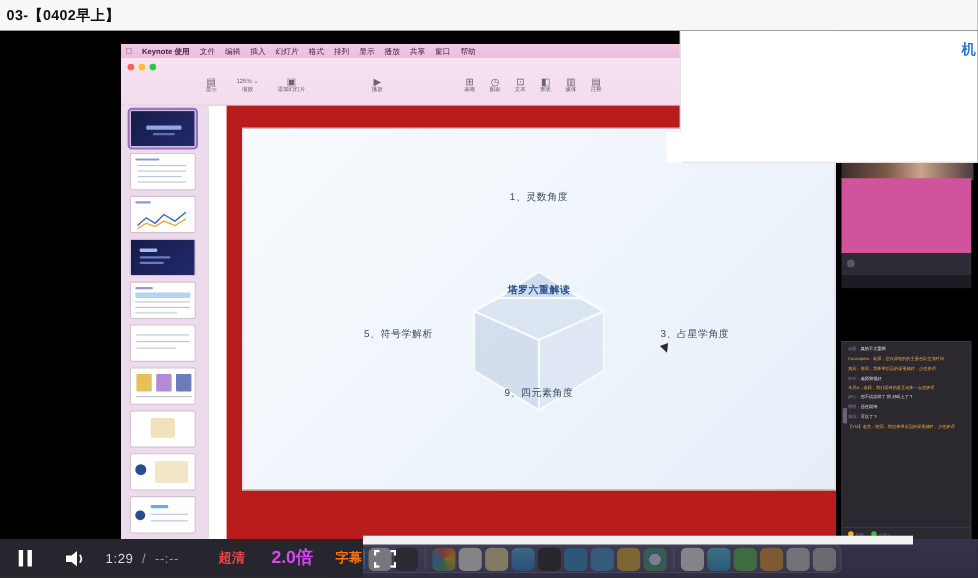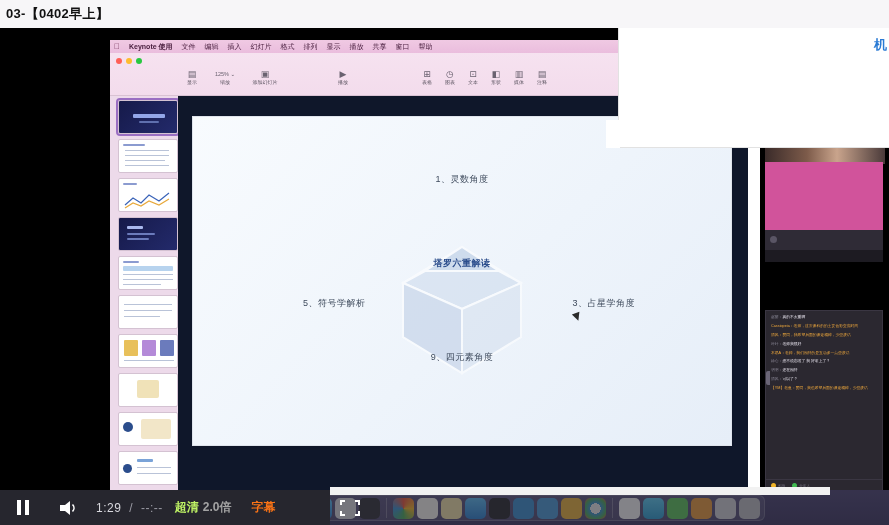--- a/index.html
+++ b/index.html
@@ -65,22 +65,22 @@
     margin-bottom:5px; border:1px solid #d4c2d2; position:relative; overflow:hidden;
     font-size:3px;
   }
   .thumb.dark{ background:linear-gradient(135deg,#161a4a,#232a6b); }
   .thumb.sel{ outline:2px solid #9a6ec2; }
   .thumb .ln{ position:absolute; background:#b9c3d8; height:1px; }
   .thumb .blk{ position:absolute; border-radius:1px; }
 
   
   .canvas{
-    position:absolute; left:68px; top:56px; width:570px; height:394px;
-    background:#0f172a;
+    position:absolute; left:96px; top:56px; width:570px; height:394px;
+    background:#b91c1c;
   }
   .slide{
     position:absolute; left:14px; top:20px; width:540px; height:330px;
     background:linear-gradient(135deg,#f8fbfe 0%,#eef4fb 55%,#e6eef8 100%);
     border:1px solid #dfe4ec; box-shadow:0 1px 2px rgba(0,0,0,.08);
     overflow:hidden;
   }
   .slide-watermark{
     position:absolute; right:10px; top:8px; width:62px; height:26px;
     opacity:.55; font-size:3.5px; color:#7c93b5; line-height:1.6;
@@ -174,22 +174,22 @@
   .wm-band span{
     color:#e01f1f; font-size:30px; font-weight:bold; letter-spacing:.5px;
     font-family:"DejaVu Sans","Liberation Sans",sans-serif;
   }
   .pause{ width:46px; display:flex; align-items:center; justify-content:center; }
   .pause i{ display:block; width:4px;height:15px;background:#fff; margin:0 2px;}
   .vol{ width:46px; display:flex; align-items:center; justify-content:center;}
   .time{ font-size:12px; color:#d8d8de; margin-left:4px; letter-spacing:.5px;}
   .time .sep{ margin:0 4px; color:#9a9aa4;}
   .time .dur{ color:#9a9aa4;}
-  .hd{ color:#bef264; font-size:12px; font-weight:bold; margin-left:12px;}
-  .speed{ color:#a3a3a3; font-size:12px; font-weight:bold; margin-left:4px;}
+  .hd{ color:#ef4444; font-size:12px; font-weight:bold; margin-left:36px;}
+  .speed{ color:#d946ef; font-size:16px; font-weight:bold; margin-left:24px;}
   .cc{ color:#f97316; font-size:12px; font-weight:bold; margin-left:20px;}
   .fs{ margin-left:18px; width:20px;height:16px; position:relative;}
   .fs b{ position:absolute; width:5px;height:2px;background:#fff;}
   .fs .t1{left:0;top:0;} .fs .t2{right:0;top:0;}
   .fs .t3{left:0;bottom:0;} .fs .t4{right:0;bottom:0;}
   .fs .v1{position:absolute;left:0;top:0;width:2px;height:5px;background:#fff;}
   .fs .v2{position:absolute;right:0;top:0;width:2px;height:5px;background:#fff;}
   .fs .v3{position:absolute;left:0;bottom:0;width:2px;height:5px;background:#fff;}
   .fs .v4{position:absolute;right:0;bottom:0;width:2px;height:5px;background:#fff;}
 

